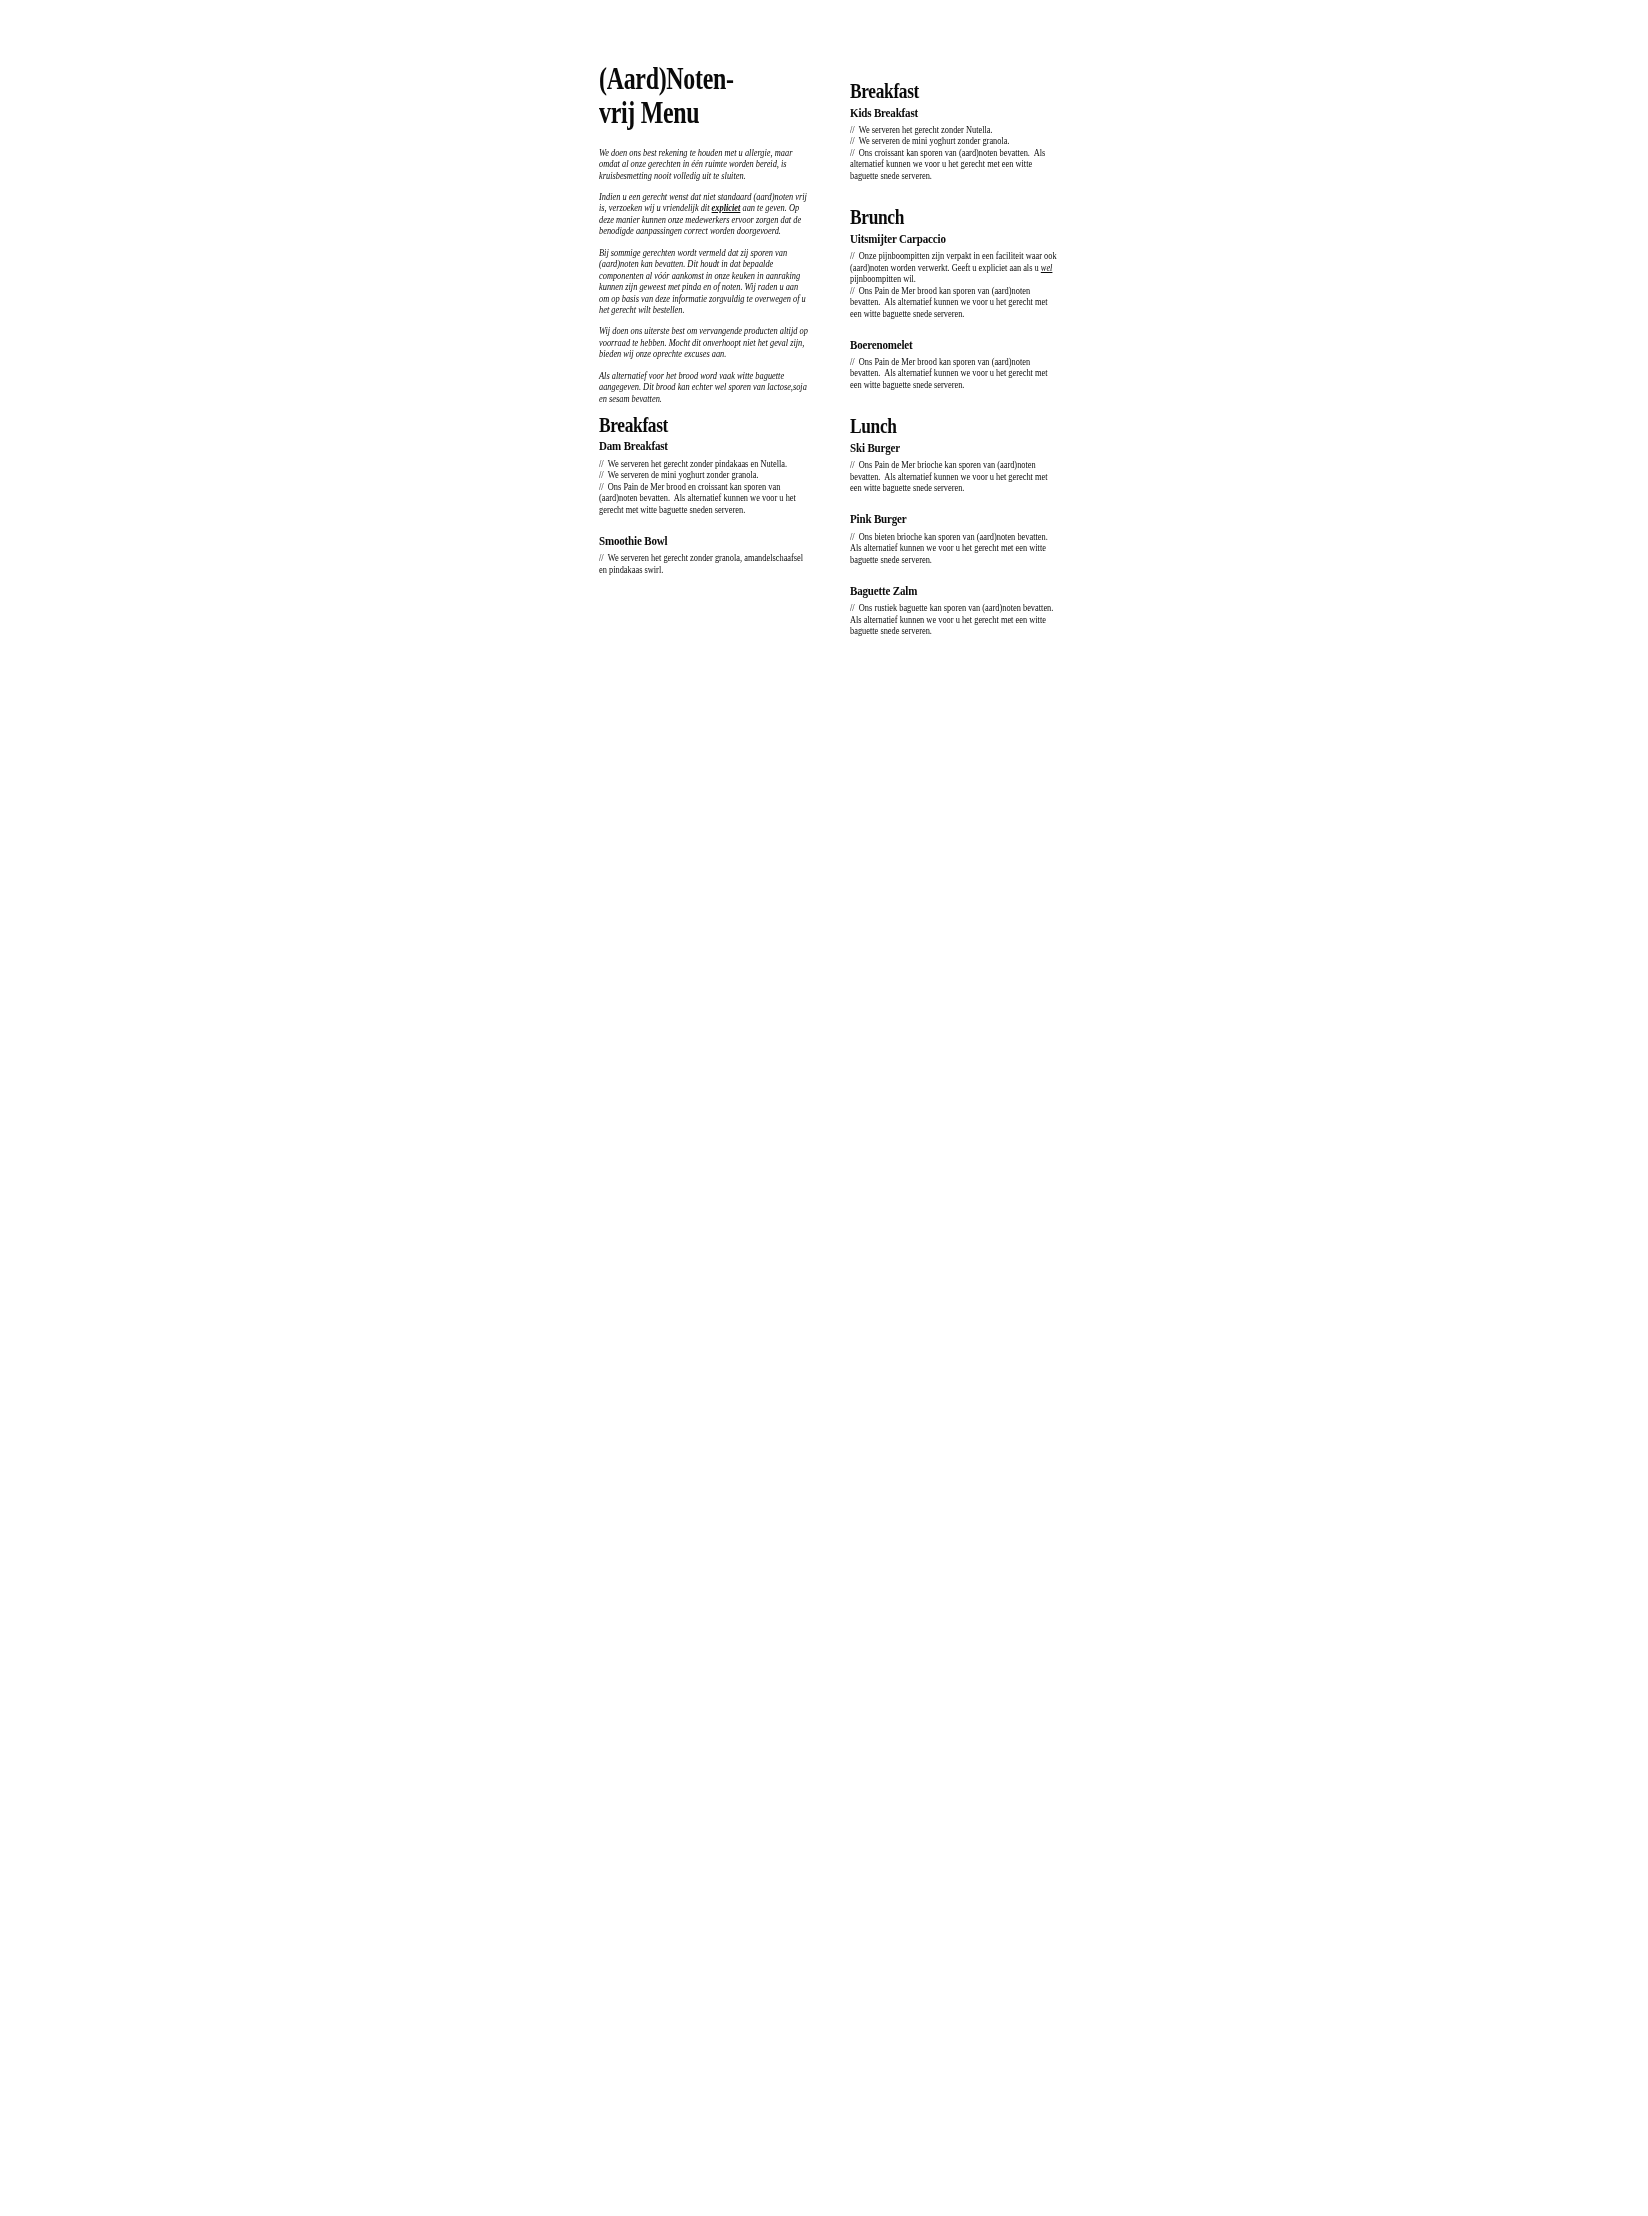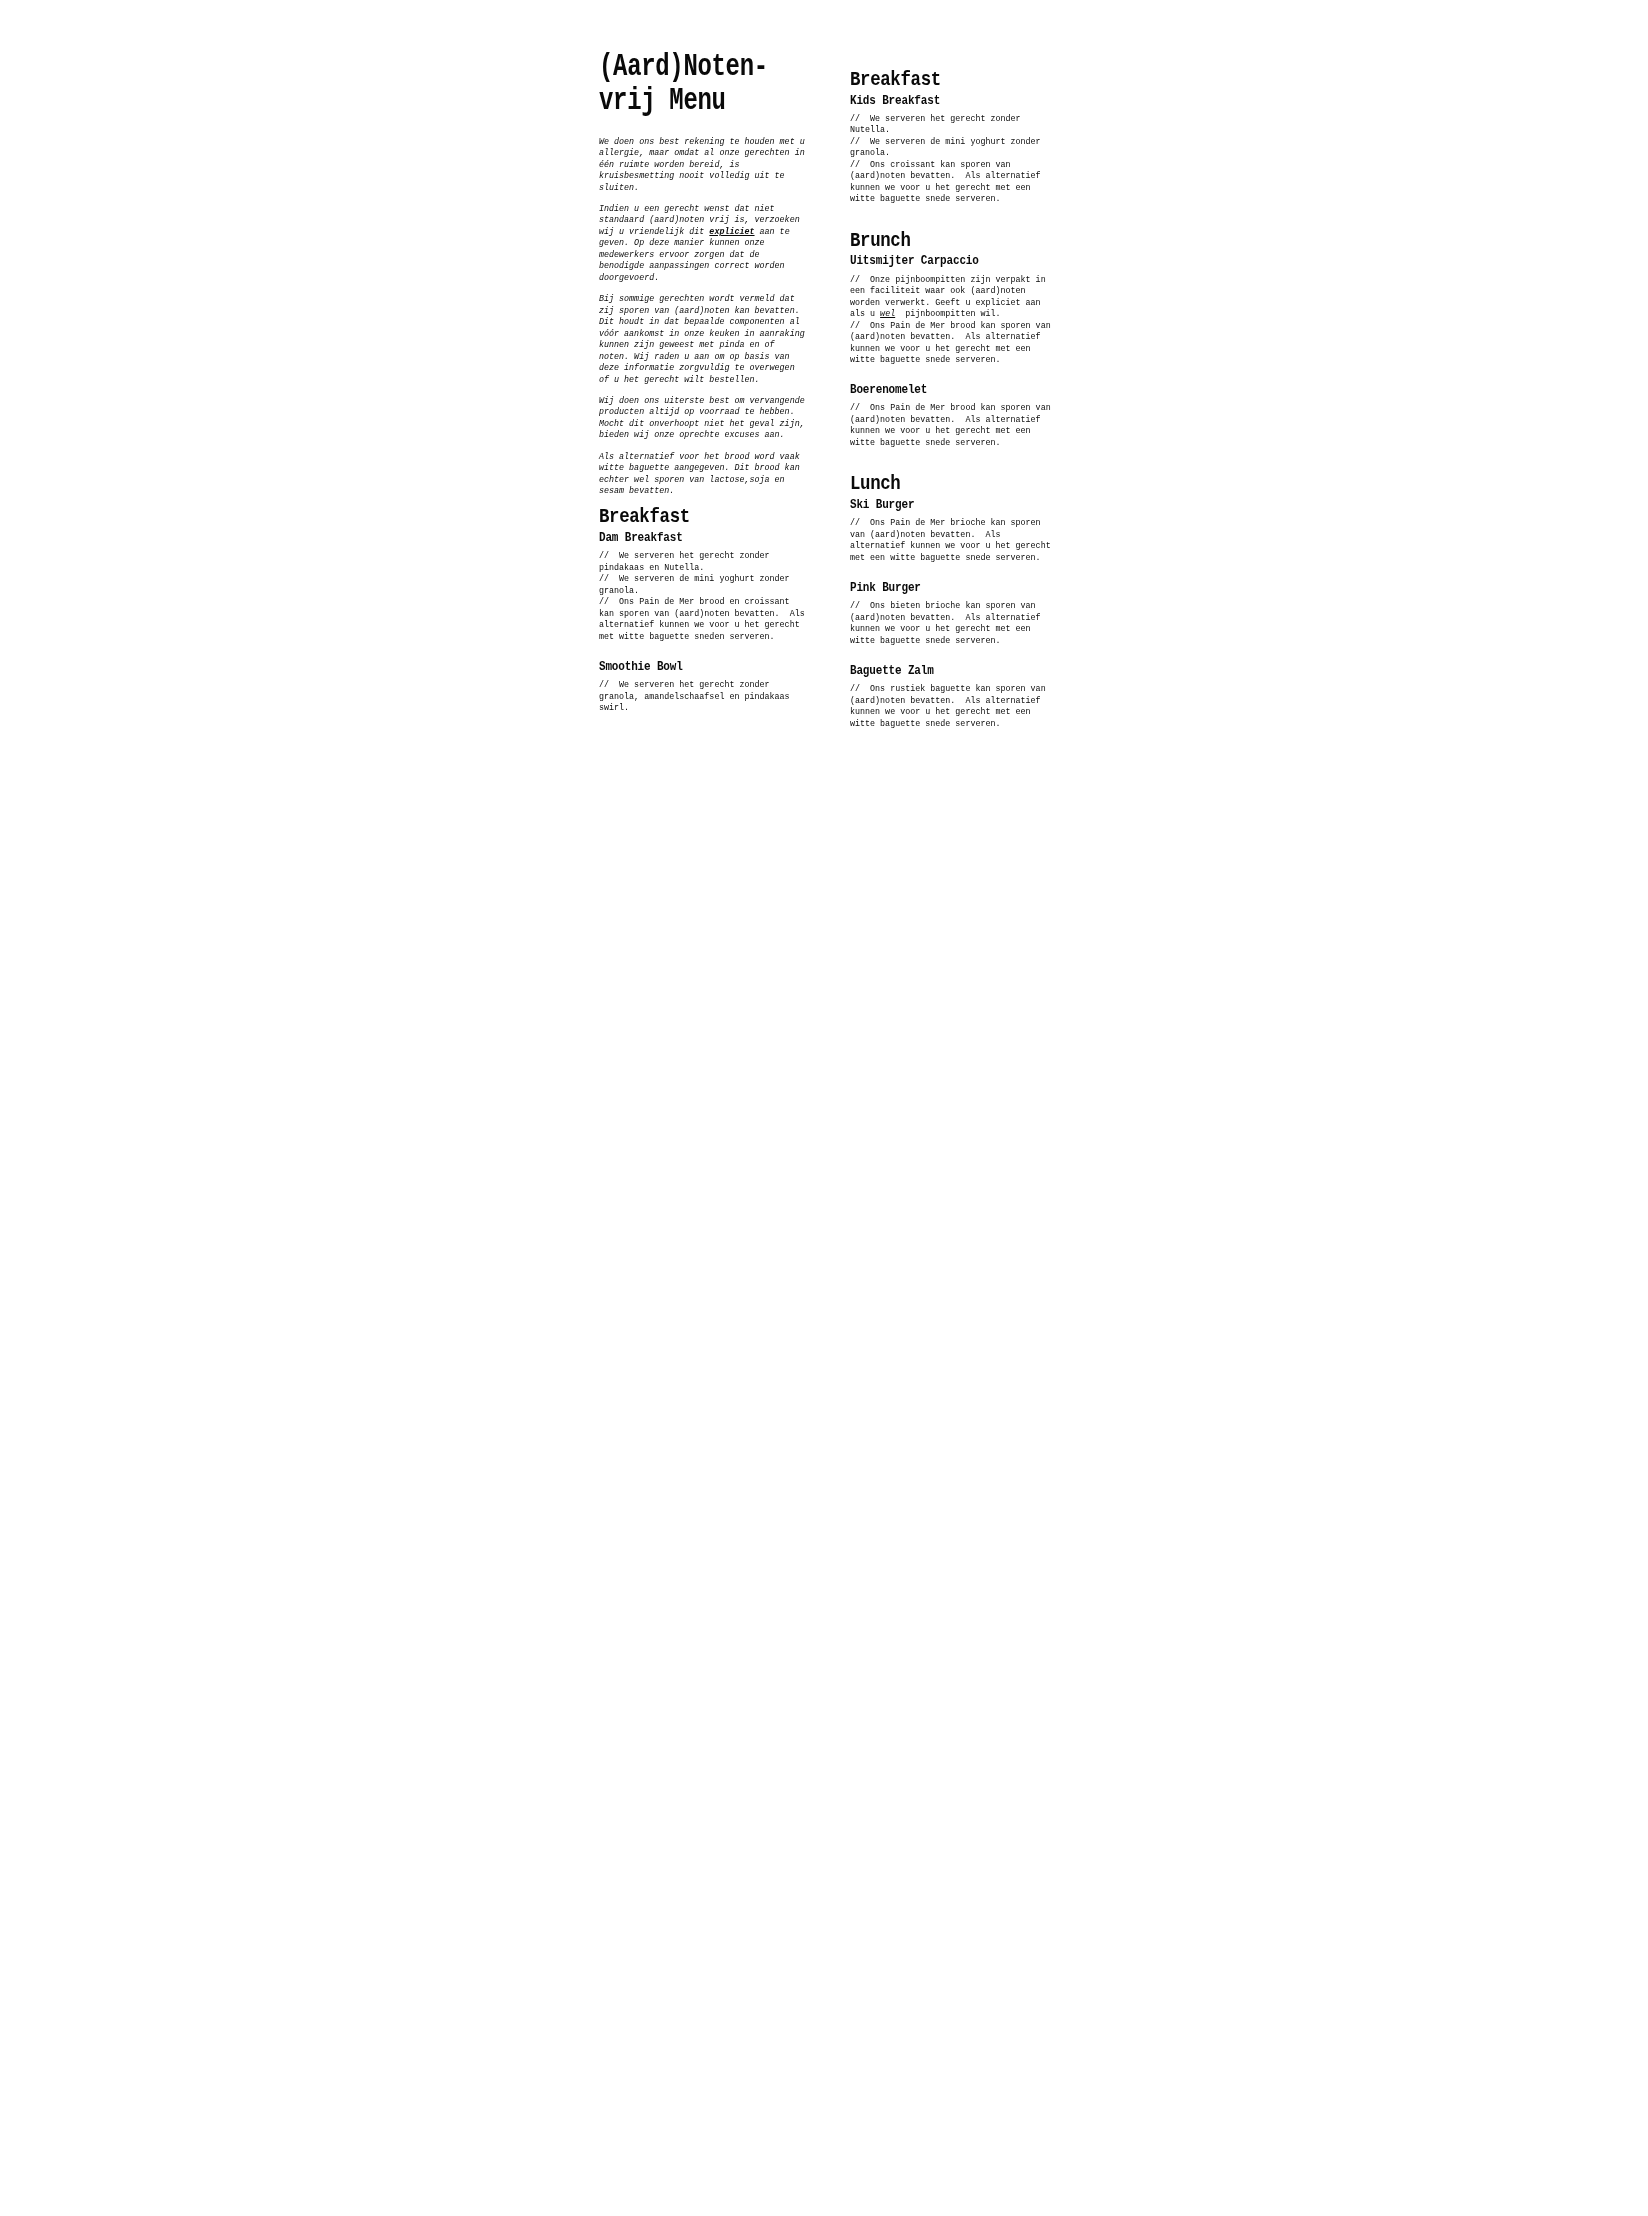--- a/index.html
+++ b/index.html
@@ -4,24 +4,24 @@
 <style>
   html, body {
     margin: 0;
     padding: 0;
     background: #ffffff;
   }
   .page {
     position: relative;
     width: 550px;
     height: 777px;
-    margin: 0 auto;
+    margin: 12px auto;
     background: #ffffff;
     color: #0a0a0a;
-    font-family: Liberation Mono, monospace;
+    font-family: Liberation Serif, serif;
     overflow: hidden;
   }
   .col {
     position: absolute;
     top: 0;
   }
   .col-left  { left: 50px; top: 50px; }
   .col-right { left: 301px; top: 69px; }
   .colinner {
     width: 239px;

